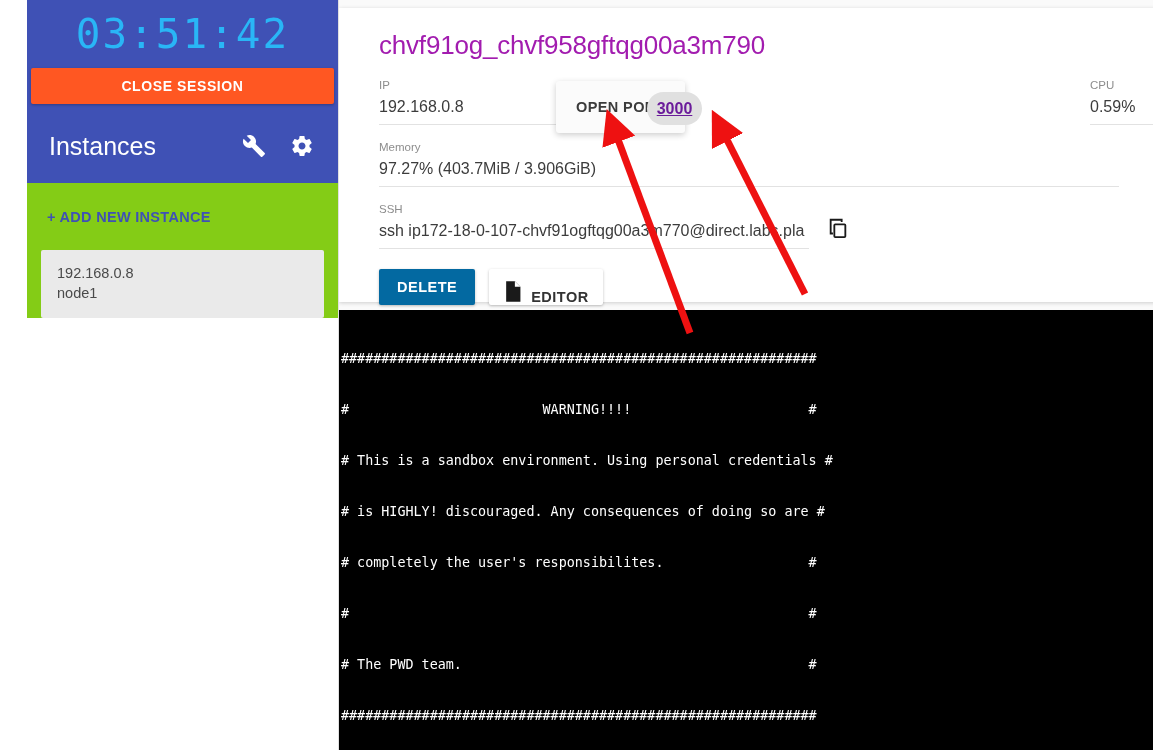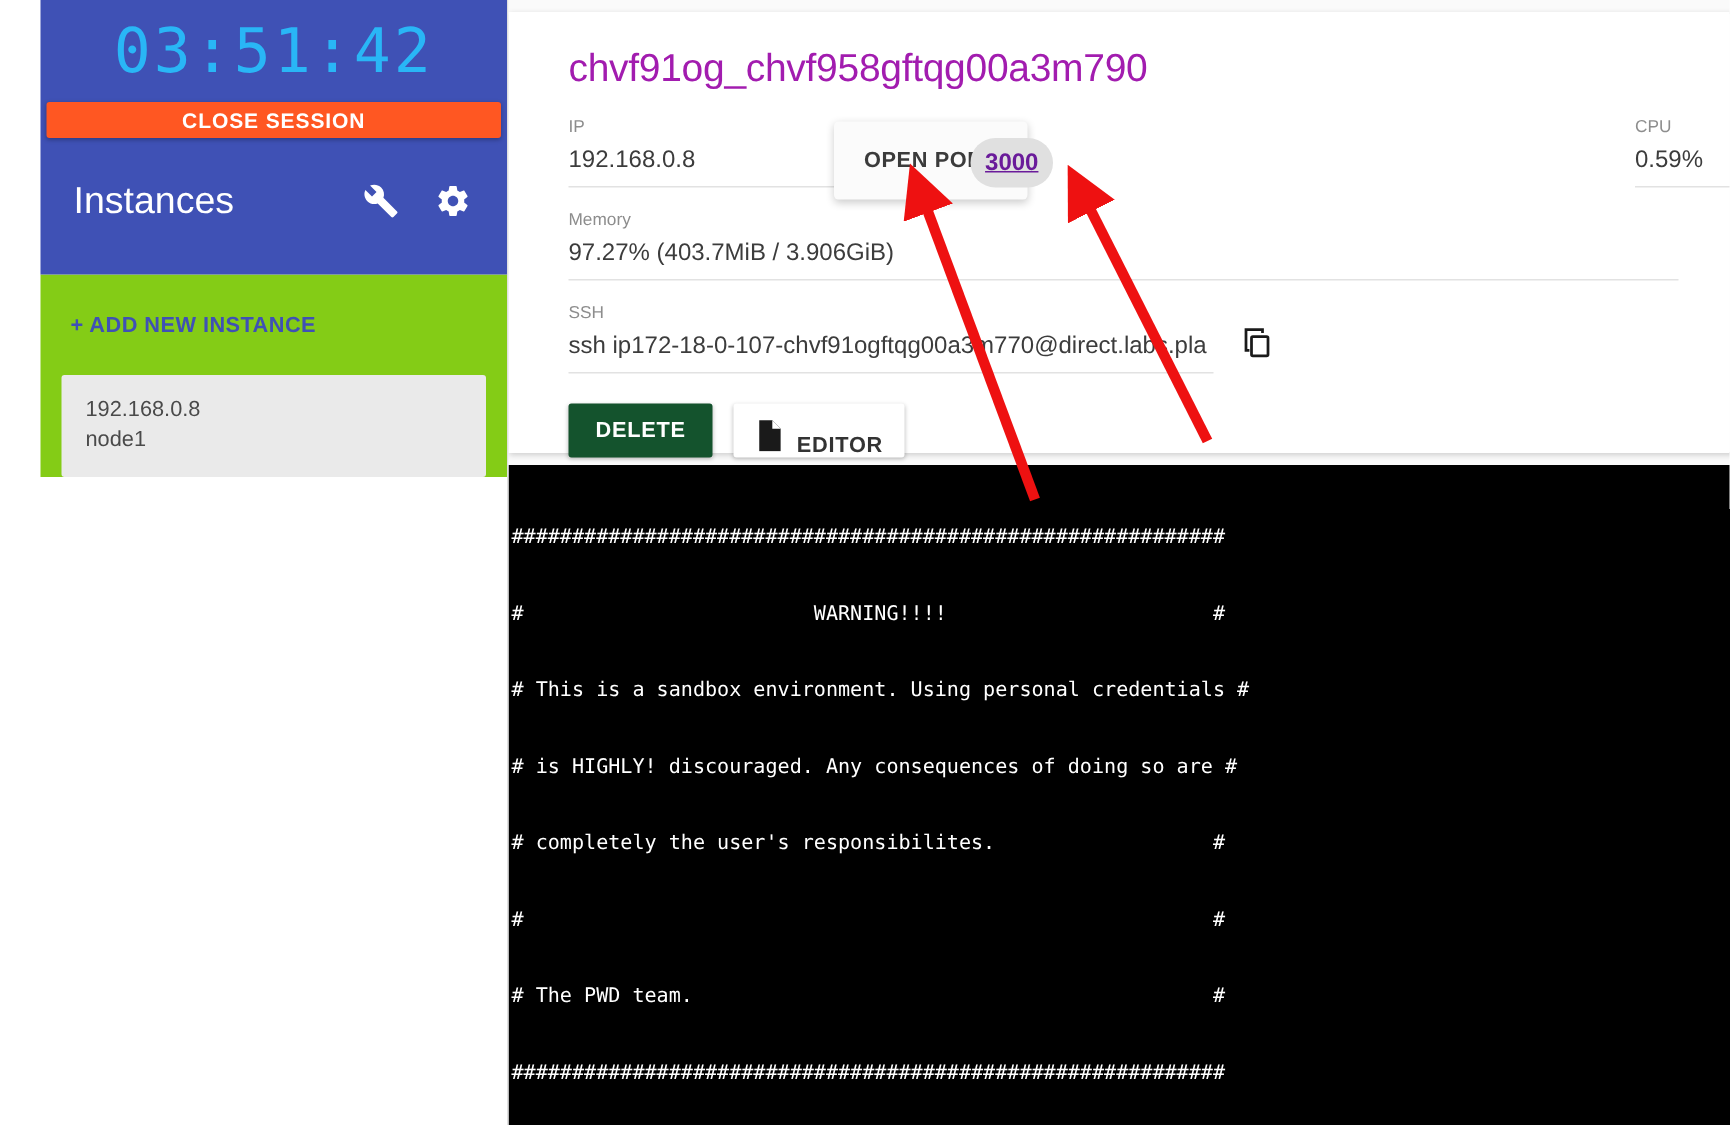--- a/index.html
+++ b/index.html
@@ -38,21 +38,21 @@
     padding-top: 4px;
   }
   .close-session {
     display: block;
     width: 303px;
     margin: 4px auto 0;
     background: #ff5722;
     color: #ffffff;
     border: none;
     border-radius: 2px;
-    height: 24px;
+    height: 36px;
     font-size: 14px;
     font-weight: bold;
     letter-spacing: 0.6px;
     font-family: "Liberation Sans", sans-serif;
     cursor: pointer;
     box-shadow: 0 1px 3px rgba(0,0,0,0.28);
   }
   .instances-row {
     display: flex; align-items: center;
     padding: 22px 22px 0 22px;
@@ -143,21 +143,21 @@
   .ssh-wrap { display: flex; align-items: flex-start; padding-left: 20px; }
   .copy-btn {
     margin-left: 16px; margin-top: 14px;
     width: 26px; height: 26px;
     cursor: pointer;
     display: flex; align-items: center; justify-content: center;
   }
 
   .btn-row { display: flex; align-items: center; padding-left: 20px; margin-top: 6px; }
   .btn-delete {
-    background: #14532d; color: #fff;
+    background: #0369a1; color: #fff;
     border: none; border-radius: 2px;
     height: 36px; padding: 0 18px;
     font-size: 14.5px; font-weight: bold; letter-spacing: 0.5px;
     cursor: pointer;
     box-shadow: 0 1px 3px rgba(0,0,0,0.25);
     font-family: "Liberation Sans", sans-serif;
   }
   .btn-editor {
     background: #fff; color: #333;
     border: none; border-radius: 2px;

